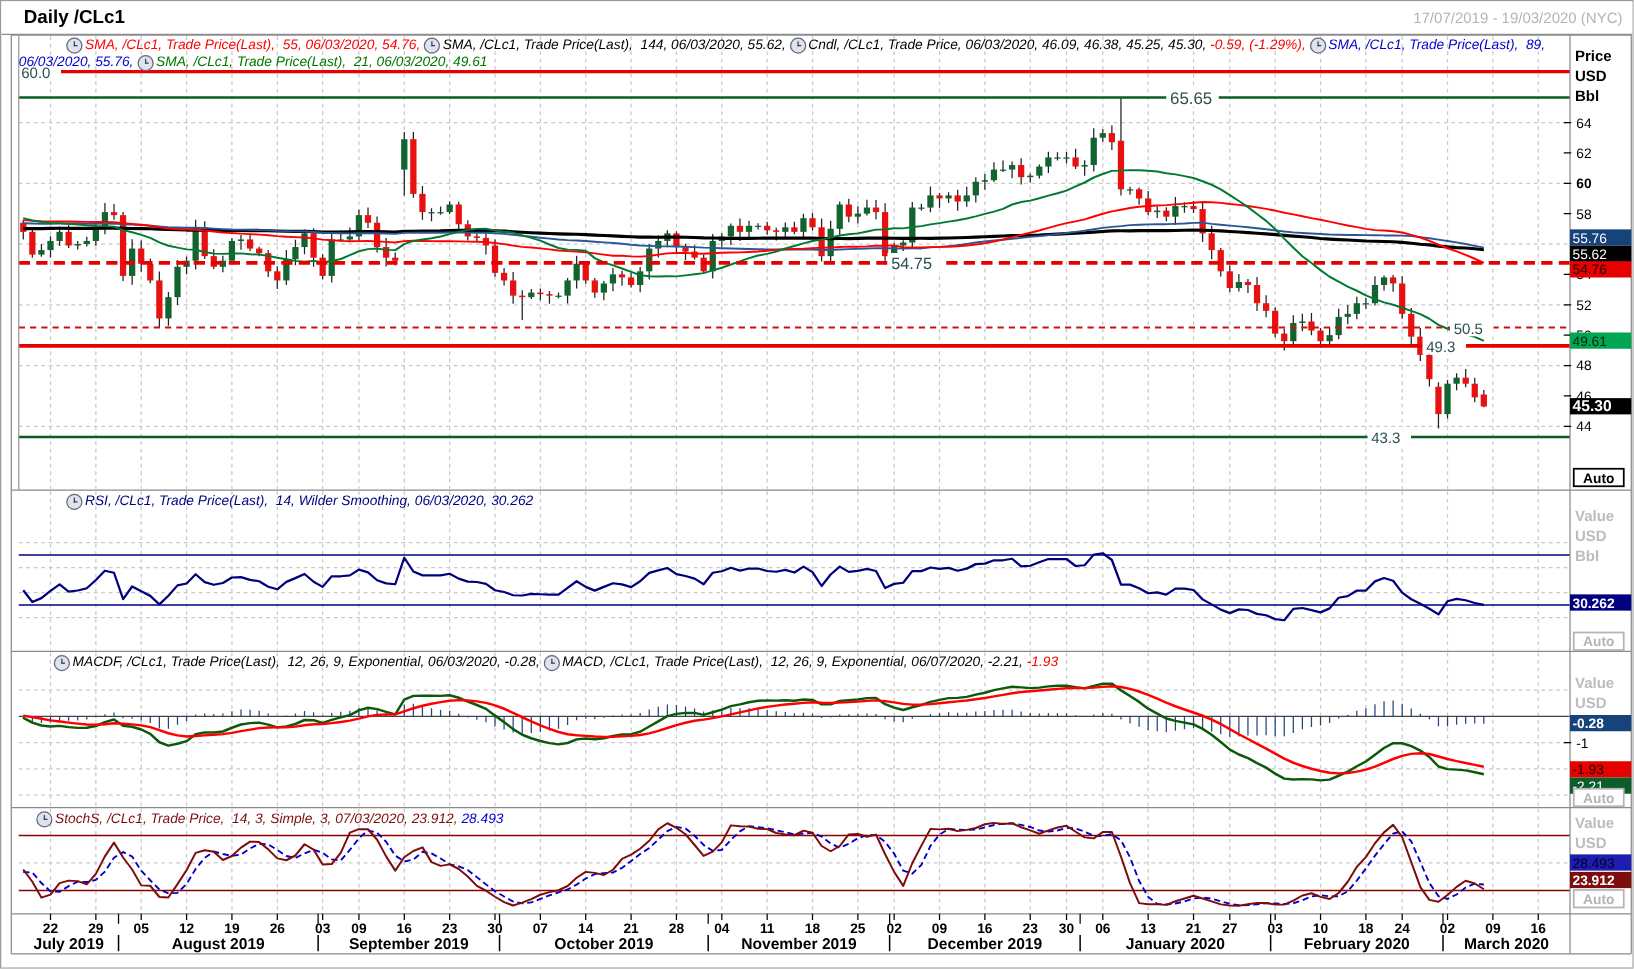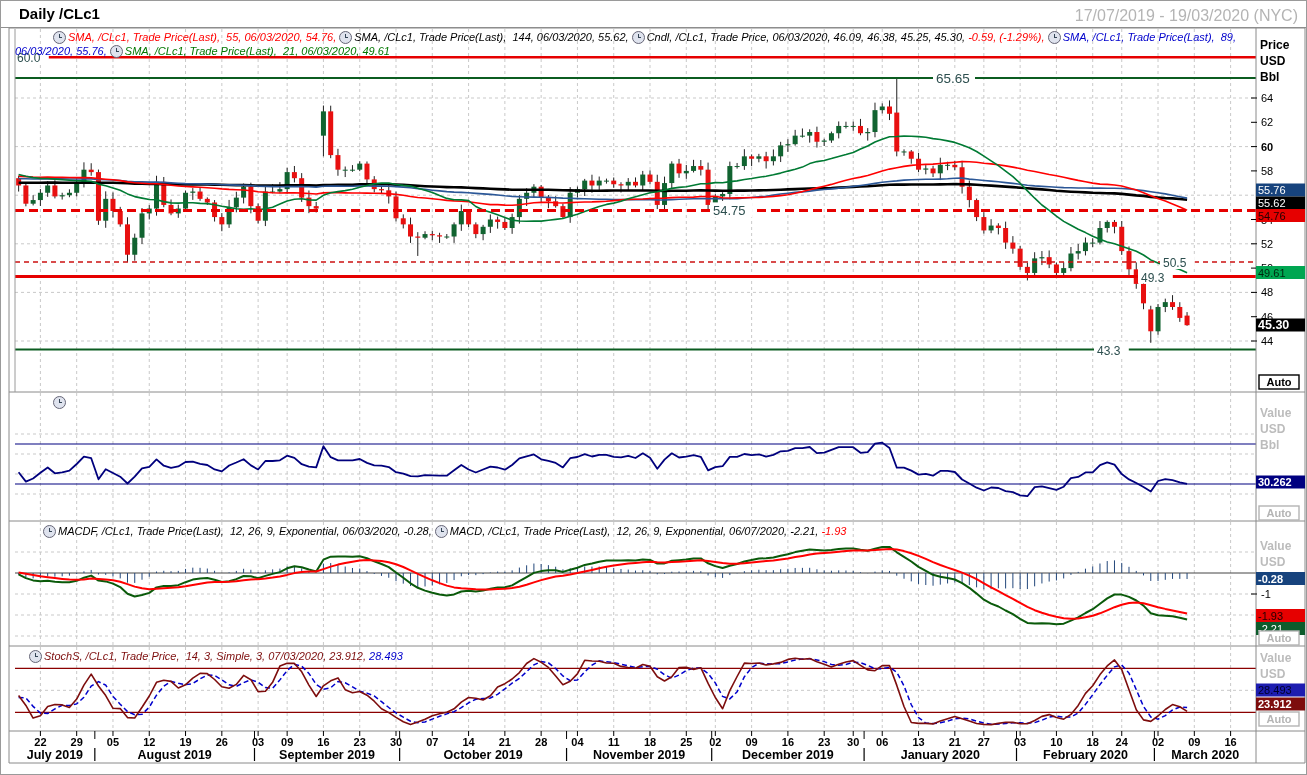--- a/index.html
+++ b/index.html
@@ -2,21 +2,21 @@
 <html><head>
 <meta charset="utf-8">
 <style>
   html,body{margin:0;padding:0;background:#fff;}
   #app{position:relative;width:1307px;height:775px;background:#fff;
        font-family:"Liberation Sans",sans-serif;overflow:hidden;
        border:1px solid #9a9a9a;box-sizing:border-box;}
   #titlebar{position:absolute;left:0;top:0;width:100%;height:26px;background:#fff;
             border-bottom:1px solid #909090;}
   #title{position:absolute;left:18px;top:4px;font-size:15px;font-weight:bold;color:#000;}
-  #daterange{position:absolute;right:8px;top:6px;font-size:16px;color:#b4b4b4;}
+  #daterange{position:absolute;right:8px;top:6px;font-size:12px;color:#b4b4b4;}
   #chart{position:absolute;left:0;top:0;}
   .legend{position:absolute;font-size:11px;white-space:nowrap;line-height:13px;font-style:italic;}
   .legend span{white-space:pre;vertical-align:middle;}
   .clk{position:relative;display:inline-block;width:11px;height:11px;margin:0 2px 0 0;
        border:1px solid #667;border-radius:50%;background:#dfe3ee;vertical-align:-2px;}
   .clk::before{content:"";position:absolute;left:5px;top:2px;width:1px;height:4px;background:#345;}
   .clk::after{content:"";position:absolute;left:5px;top:5px;width:3px;height:1px;background:#345;}
 </style>
 </head>
 <body>
@@ -907,17 +907,17 @@
         <text x="638.1286549707602" y="758" font-size="12.5" fill="#000" font-family="&quot;Liberation Sans&quot;,sans-serif" text-anchor="middle" font-weight="bold">November 2019</text>
         <text x="786.9035087719299" y="758" font-size="12.5" fill="#000" font-family="&quot;Liberation Sans&quot;,sans-serif" text-anchor="middle" font-weight="bold">December 2019</text>
         <text x="939.3070175438597" y="758" font-size="12.5" fill="#000" font-family="&quot;Liberation Sans&quot;,sans-serif" text-anchor="middle" font-weight="bold">January 2020</text>
         <text x="1084.453216374269" y="758" font-size="12.5" fill="#000" font-family="&quot;Liberation Sans&quot;,sans-serif" text-anchor="middle" font-weight="bold">February 2020</text>
         <text x="1204.1988304093568" y="758" font-size="12.5" fill="#000" font-family="&quot;Liberation Sans&quot;,sans-serif" text-anchor="middle" font-weight="bold">March 2020</text>
       </g>
     </svg>
   <div id="legends">
       <div class="legend" style="left: 52px; top: 29px;"><span class="clk"></span><span style="color: rgb(255, 0, 0);">SMA, /CLc1, Trade Price(Last),  55, 06/03/2020, 54.76, </span><span class="clk"></span><span style="color: rgb(0, 0, 0);">SMA, /CLc1, Trade Price(Last),  144, 06/03/2020, 55.62, </span><span class="clk"></span><span style="color: rgb(0, 0, 0);">Cndl, /CLc1, Trade Price, 06/03/2020, 46.09, 46.38, 45.25, 45.30, </span><span style="color: rgb(255, 0, 0);">-0.59, (-1.29%), </span><span class="clk"></span><span style="color: rgb(0, 0, 204);">SMA, /CLc1, Trade Price(Last),  89, </span></div>
       <div class="legend" style="left: 14px; top: 43px;"><span style="color: rgb(0, 0, 204);">06/03/2020, 55.76, </span><span class="clk"></span><span style="color: rgb(0, 119, 0);">SMA, /CLc1, Trade Price(Last),  21, 06/03/2020, 49.61</span></div>
-      <div class="legend" style="left: 52px; top: 394px;"><span class="clk"></span></div>
+      <div class="legend" style="left: 52px; top: 394px;"><span class="clk"></span><span style="color: rgb(0, 0, 128);">RSI, /CLc1, Trade Price(Last),  14, Wilder Smoothing, 06/03/2020, 30.262</span></div>
       <div class="legend" style="left: 42px; top: 523px;"><span class="clk"></span><span style="color: rgb(0, 0, 0);">MACDF, /CLc1, Trade Price(Last),  12, 26, 9, Exponential, 06/03/2020, -0.28, </span><span class="clk"></span><span style="color: rgb(0, 0, 0);">MACD, /CLc1, Trade Price(Last),  12, 26, 9, Exponential, 06/07/2020, -2.21, </span><span style="color: rgb(255, 0, 0);">-1.93</span></div>
       <div class="legend" style="left: 28px; top: 648px;"><span class="clk"></span><span style="color: rgb(125, 13, 13);">StochS, /CLc1, Trade Price,  14, 3, Simple, 3, 07/03/2020, 23.912, </span><span style="color: rgb(0, 0, 204);">28.493</span></div>
     </div>
 </div>
 
 </body></html>

